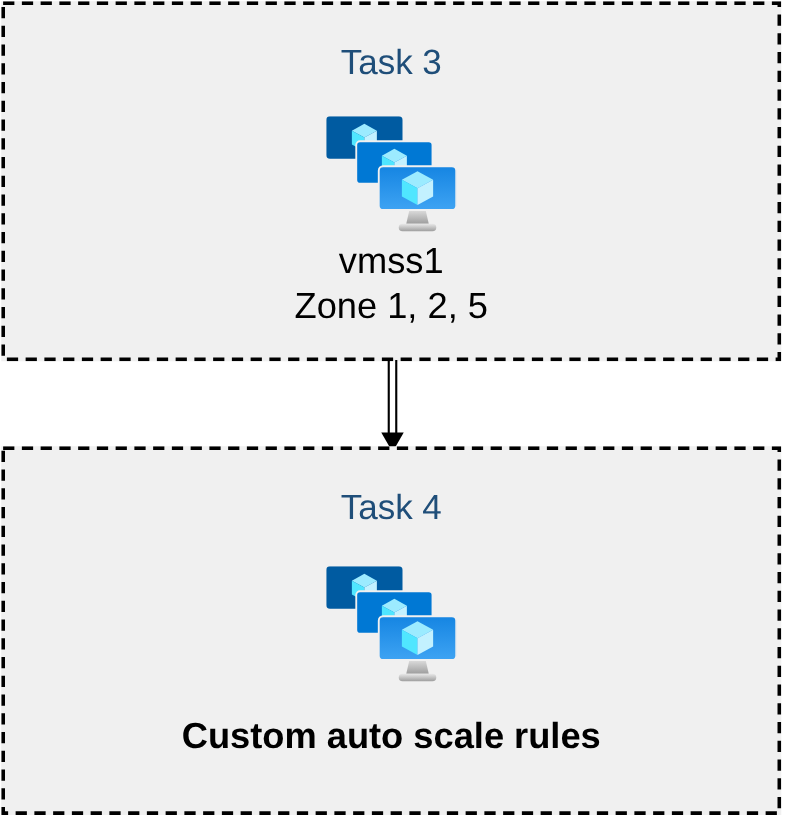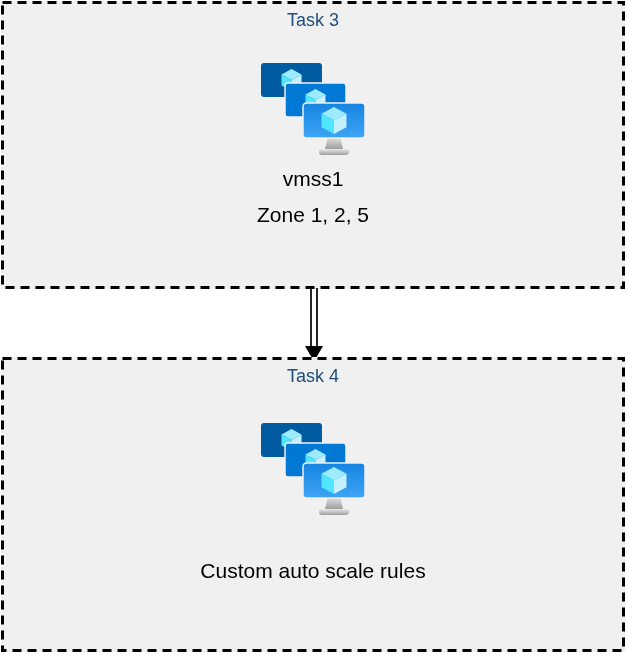--- a/index.html
+++ b/index.html
@@ -30,34 +30,35 @@
     display: block;
   }
   .box-content {
     position: relative;
     width: 100%; height: 100%;
     display: flex;
     flex-direction: column;
     align-items: center;
   }
   .task-title {
-    font-size: 18px;
+    margin-top: 30px;
+    font-size: 28px;
     line-height: 38px;
     color: var(--task-title, #1f4e79);
   }
   .vmss-icon { display: block; }
   .top    .vmss-icon { margin-top: 24px; }
   .bottom .vmss-icon { margin-top: 28px; }
   .labels {
     margin-top: 4px;
     text-align: center;
   }
-  .bottom .labels { margin-top: 36px; }
+  .bottom .labels { margin-top: 24px; font-weight: bold; }
   .label {
-    font-size: 21px;
+    font-size: 29px;
     line-height: 36px;
     color: var(--label-text, #000000);
   }
   .connector {
     position: absolute;
     left: 301px;
     top: 288px;
     width: 26px;
     height: 74px;
   }

